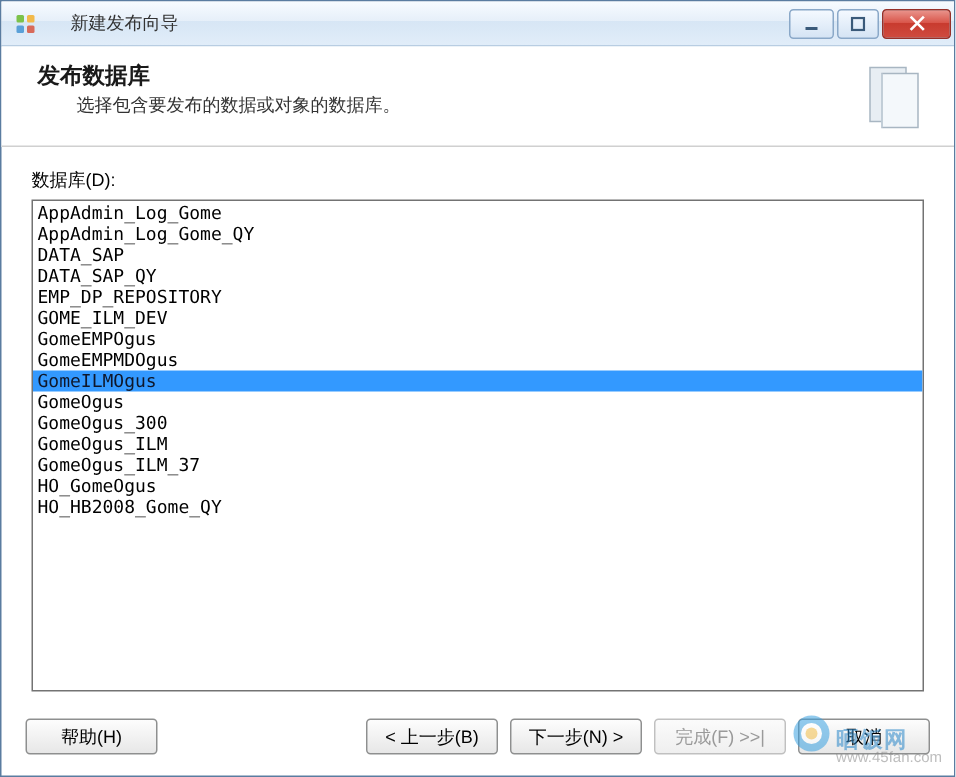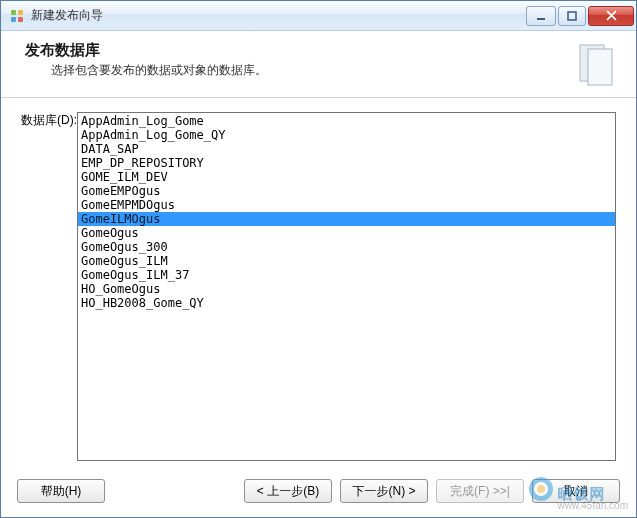--- a/index.html
+++ b/index.html
@@ -30,20 +30,21 @@
   }
   .titlebar .icon {
     width: 16px; height: 16px;
     margin-right: 6px;
     display: inline-flex; align-items: center; justify-content: center;
   }
   .titlebar .title {
     flex: 1;
     color: #333;
     font-size: 12px;
+    margin-left: 16px;
   }
   .win-controls {
     display: flex;
     gap: 2px;
   }
   .win-btn {
     width: 30px; height: 20px;
     border: 1px solid #8aa8c8;
     border-radius: 3px;
     background: linear-gradient(to bottom, #f4f9ff, #d5e4f4);
@@ -79,21 +80,21 @@
     padding-left: 26px;
   }
   .header-graphic {
     width: 46px; height: 46px;
     margin-left: 10px;
   }
   .content {
     flex: 1;
     padding: 14px 20px 8px 20px;
     display: flex;
-    flex-direction: row;
+    flex-direction: column;
     min-height: 0;
   }
   .list-label {
     font-size: 12px;
     color: #000;
     margin-bottom: 4px;
   }
   .listbox {
     flex: 1;
     border: 1px solid #737373;
@@ -211,20 +212,21 @@
       </svg>
     </div>
   </div>
 
   <div class="content">
     <div class="list-label">数据库(D):</div>
     <div class="listbox" id="dblist">
         <div class="item">AppAdmin_Log_Gome</div>
         <div class="item">AppAdmin_Log_Gome_QY</div>
         <div class="item">DATA_SAP</div>
+        <div class="item">DATA_SAP_QY</div>
         <div class="item">EMP_DP_REPOSITORY</div>
         <div class="item">GOME_ILM_DEV</div>
         <div class="item">GomeEMPOgus</div>
         <div class="item">GomeEMPMDOgus</div>
         <div class="item selected">GomeILMOgus</div>
         <div class="item">GomeOgus</div>
         <div class="item">GomeOgus_300</div>
         <div class="item">GomeOgus_ILM</div>
         <div class="item">GomeOgus_ILM_37</div>
         <div class="item">HO_GomeOgus</div>

